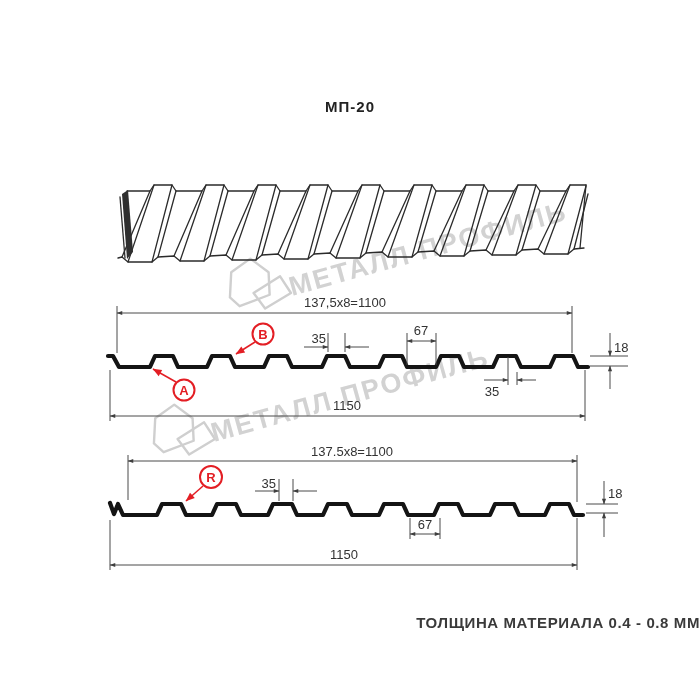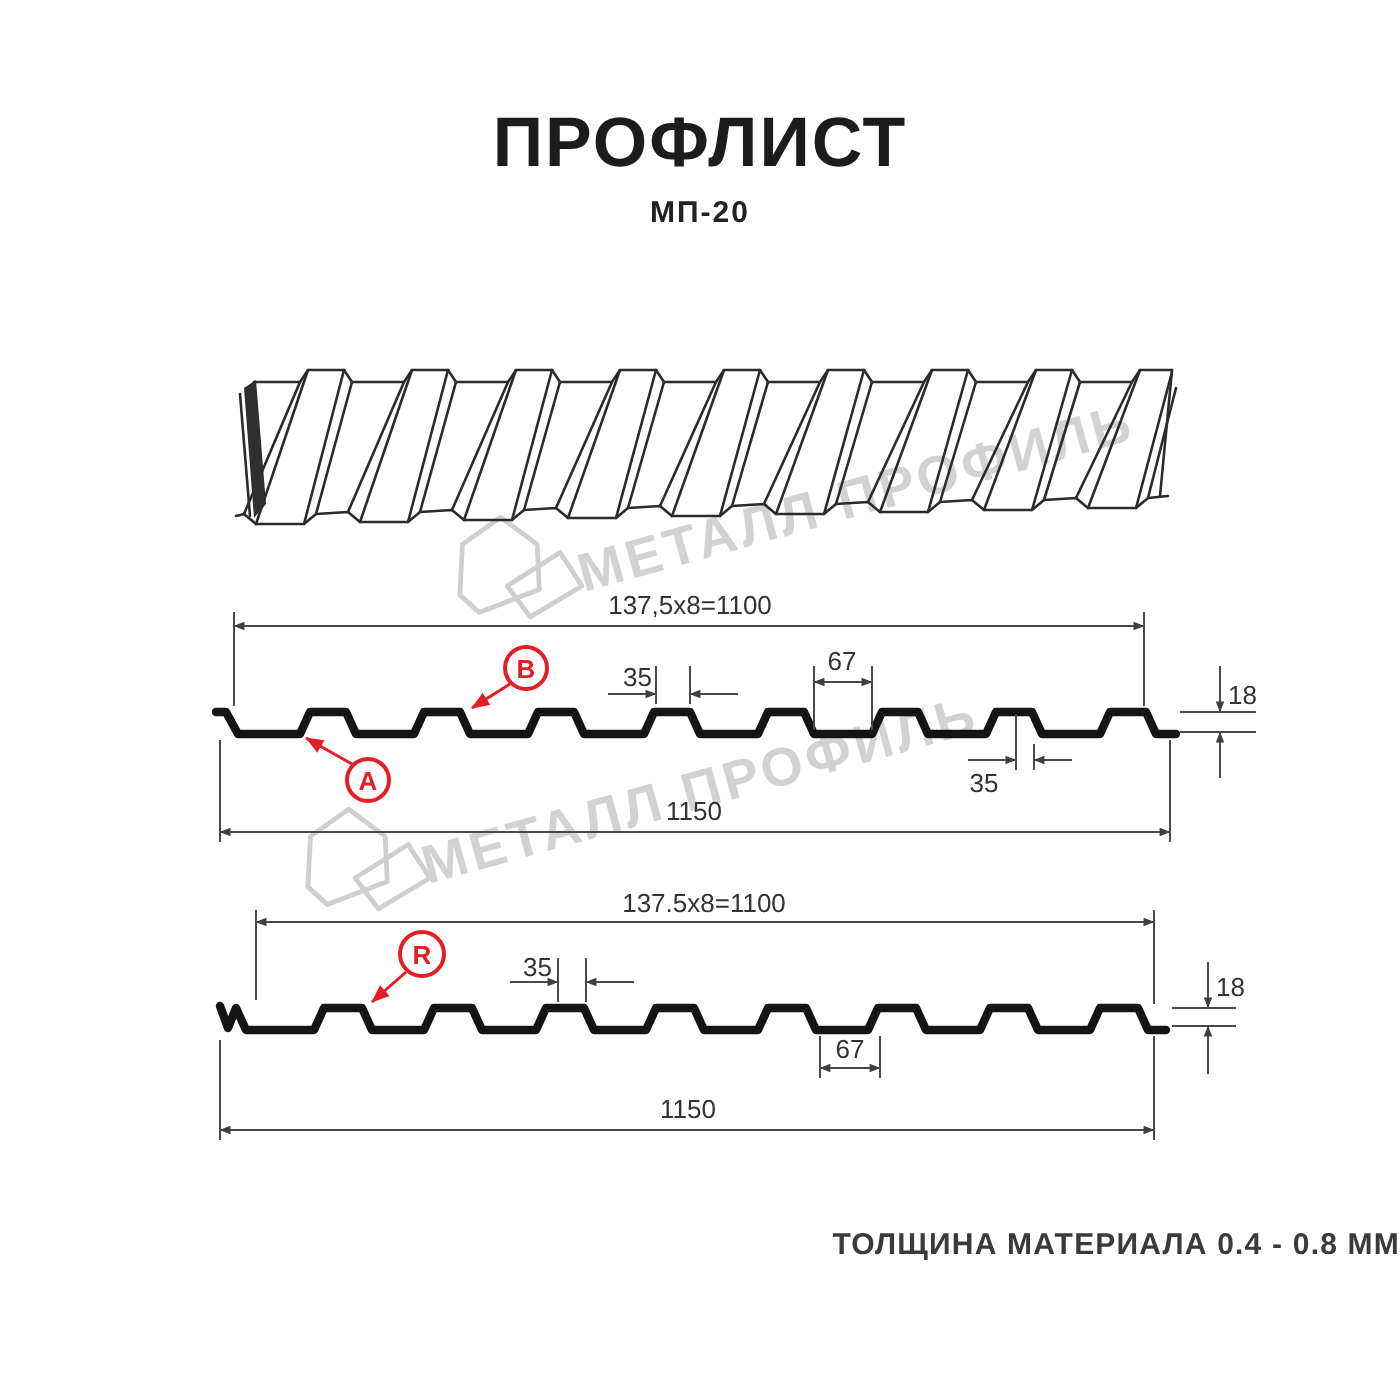--- a/index.html
+++ b/index.html
@@ -15,21 +15,20 @@
   svg text{font-family:"Liberation Sans", sans-serif;}
   .dimtxt{font-size:13px;fill:#333;}
   .cirtxt{font-size:13px;font-weight:700;fill:#e31e24;}
   .wmtxt{font-size:27px;font-weight:700;fill:#d2d2d2;letter-spacing:2px;}
 </style>
 </head>
 <body>
 
 <div class="page">
 
-  <div class="title">ПРОФЛИСТ</div>
   <div class="subtitle">МП-20</div>
 
   <svg width="700" height="700" viewBox="0 0 700 700">
     <defs>
       <marker id="ag" viewBox="0 0 10 10" refX="9.5" refY="5" markerWidth="10" markerHeight="5.5" orient="auto-start-reverse">
         <path d="M0,1.2 L10,5 L0,8.8 z" fill="#3f3f3f"></path>
       </marker>
       <marker id="ar" viewBox="0 0 10 10" refX="9.5" refY="5" markerWidth="10" markerHeight="6" orient="auto-start-reverse">
         <path d="M0,1 L10,5 L0,9 z" fill="#e31e24"></path>
       </marker>

